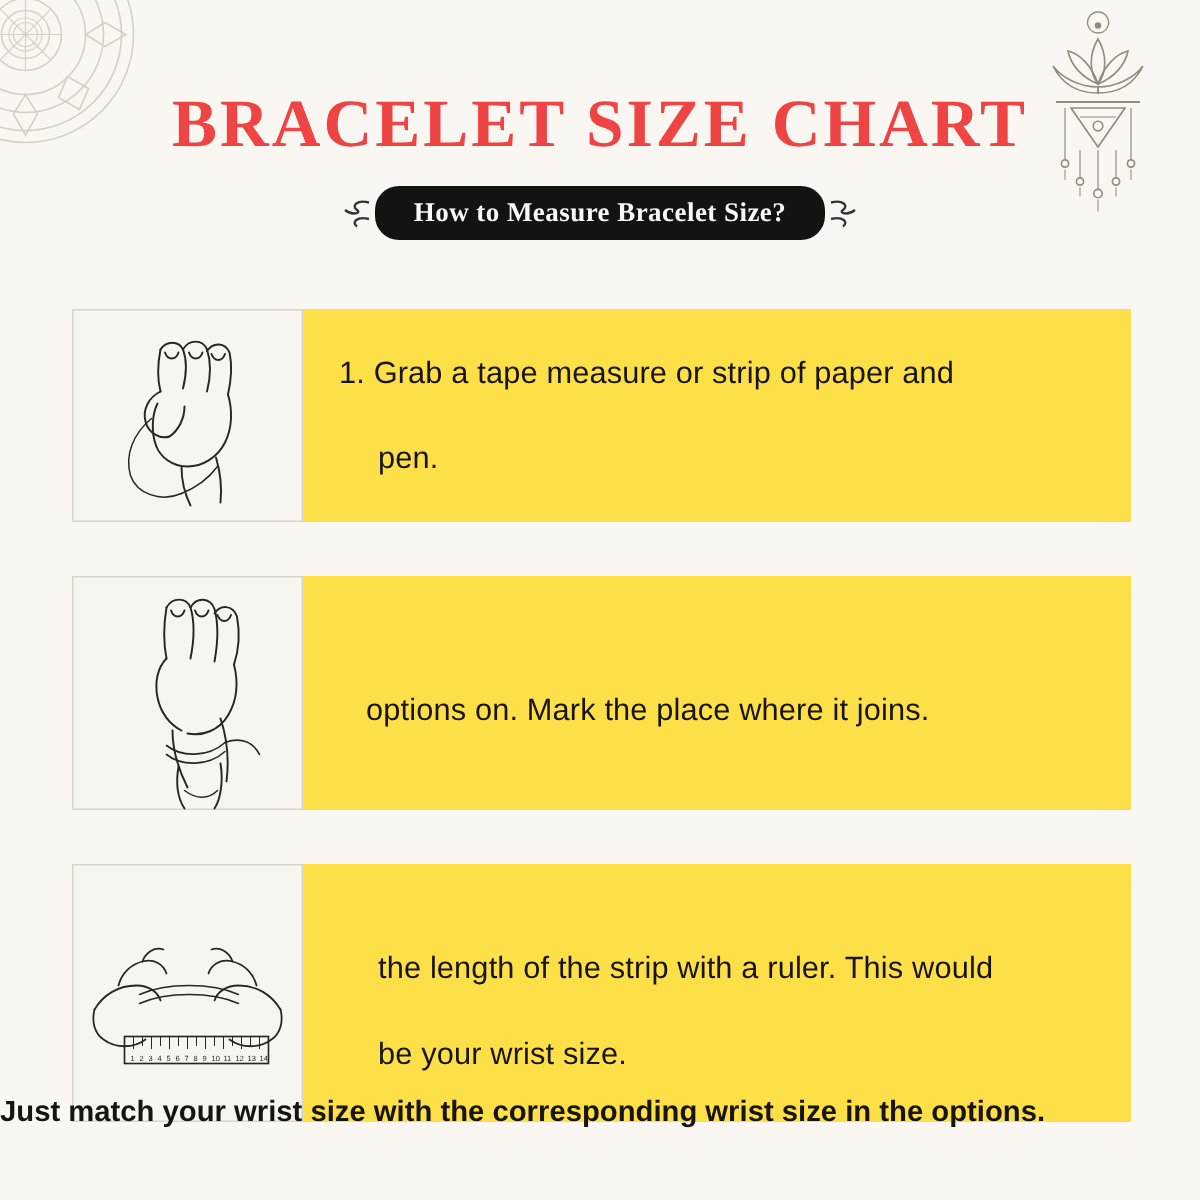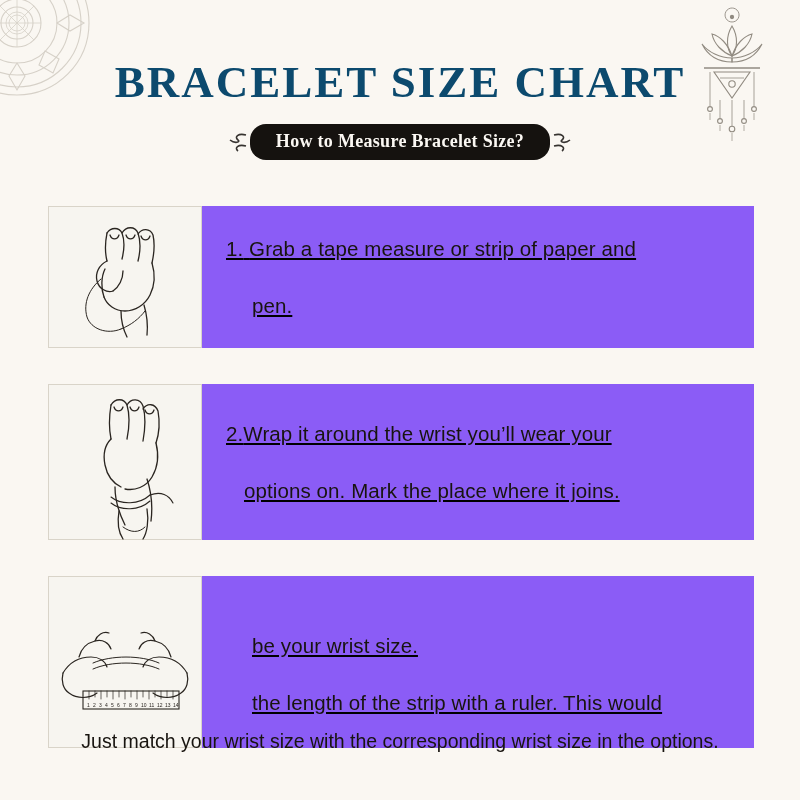--- a/index.html
+++ b/index.html
@@ -42,21 +42,21 @@
   .title {
     position: absolute;
     top: 56px;
     left: 0;
     width: 800px;
     text-align: center;
     font-family: "Liberation Serif", serif;
     font-size: 45px;
     font-weight: 700;
     letter-spacing: 2.0px;
-    color: #0c4a6e;
+    color: #ef4444;
     white-space: nowrap;
   }
 
   
   .subtitle-row {
     position: absolute;
     top: 124px;
     left: 0;
     width: 800px;
     display: flex;
@@ -84,23 +84,22 @@
   .steps {
     position: absolute;
     top: 206px;
     left: 48px;
     width: 706px;
   }
   .step {
     position: relative;
     display: flex;
     align-items: stretch;
-    background: #8b5cf6;
+    background: #fde047;
     margin-bottom: 36px;
-    text-decoration: underline;
   }
   .step .thumb {
     flex: 0 0 152px;
     background: #f7f5f0;
     border: 1px solid #d9d4c9;
     position: relative;
   }
   .step .thumb svg { display: block; }
   .step .text {
     flex: 1 1 auto;
@@ -120,24 +119,24 @@
 
   #step1 { height: 142px; }
   #step2 { height: 156px; }
   #step3 { height: 172px; }
 
   .footer {
     position: absolute;
     top: 730px;
     left: 0;
     width: 800px;
-    text-align: center;
     font-size: 19.5px;
     color: #18140f;
     white-space: nowrap;
+    font-weight: bold;
   }
 </style>
 </head>
 <body>
 
 <div id="page">
 
   <svg class="mandala-tl" viewBox="0 0 150 150">
     <g fill="none" stroke="#b9b2a6" stroke-width="1.1">
       <circle cx="75" cy="75" r="16"></circle>
@@ -278,21 +277,20 @@
             <path d="M101 110 C112 106 120 110 124 118" stroke-width="1.1"></path>
 
             <path d="M70 126 C68 138 70 148 74 154"></path>
             <path d="M98 124 C100 136 98 148 94 154"></path>
             <path d="M74 142 C82 148 90 148 96 142" stroke-width="1"></path>
           </g>
         </svg>
       </div>
       <div class="text">
         <div>
-          <span><span>2.</span><span>Wrap it around the wrist you’ll wear your</span></span>
           <span class="indent" style="padding-left:18px">options on. Mark the place where it joins.</span>
         </div>
       </div>
     </div>
 
     <div class="step" id="step3">
       <div class="thumb">
         <svg viewBox="0 0 152 172" width="152" height="172">
           <g fill="none" stroke="#2a2520" stroke-width="1.2" stroke-linecap="round">
 
@@ -327,22 +325,22 @@
                 <text x="100" y="130">11</text>
                 <text x="108" y="130">12</text>
               <text x="116" y="130">13</text>
                 <text x="124" y="130">14</text>
             </g>
           </g>
         </svg>
       </div>
       <div class="text">
         <div>
+          <span class="indent" style="padding-left:26px">the length of the strip with a ruler. This would</span>
           <span class="indent" style="padding-left:26px">be your wrist size.</span>
-          <span class="indent" style="padding-left:26px">the length of the strip with a ruler. This would</span>
         </div>
       </div>
     </div>
 
   </div>
 
   <div class="footer">Just match your wrist size with the corresponding wrist size in the options.</div>
 
 </div>
 

